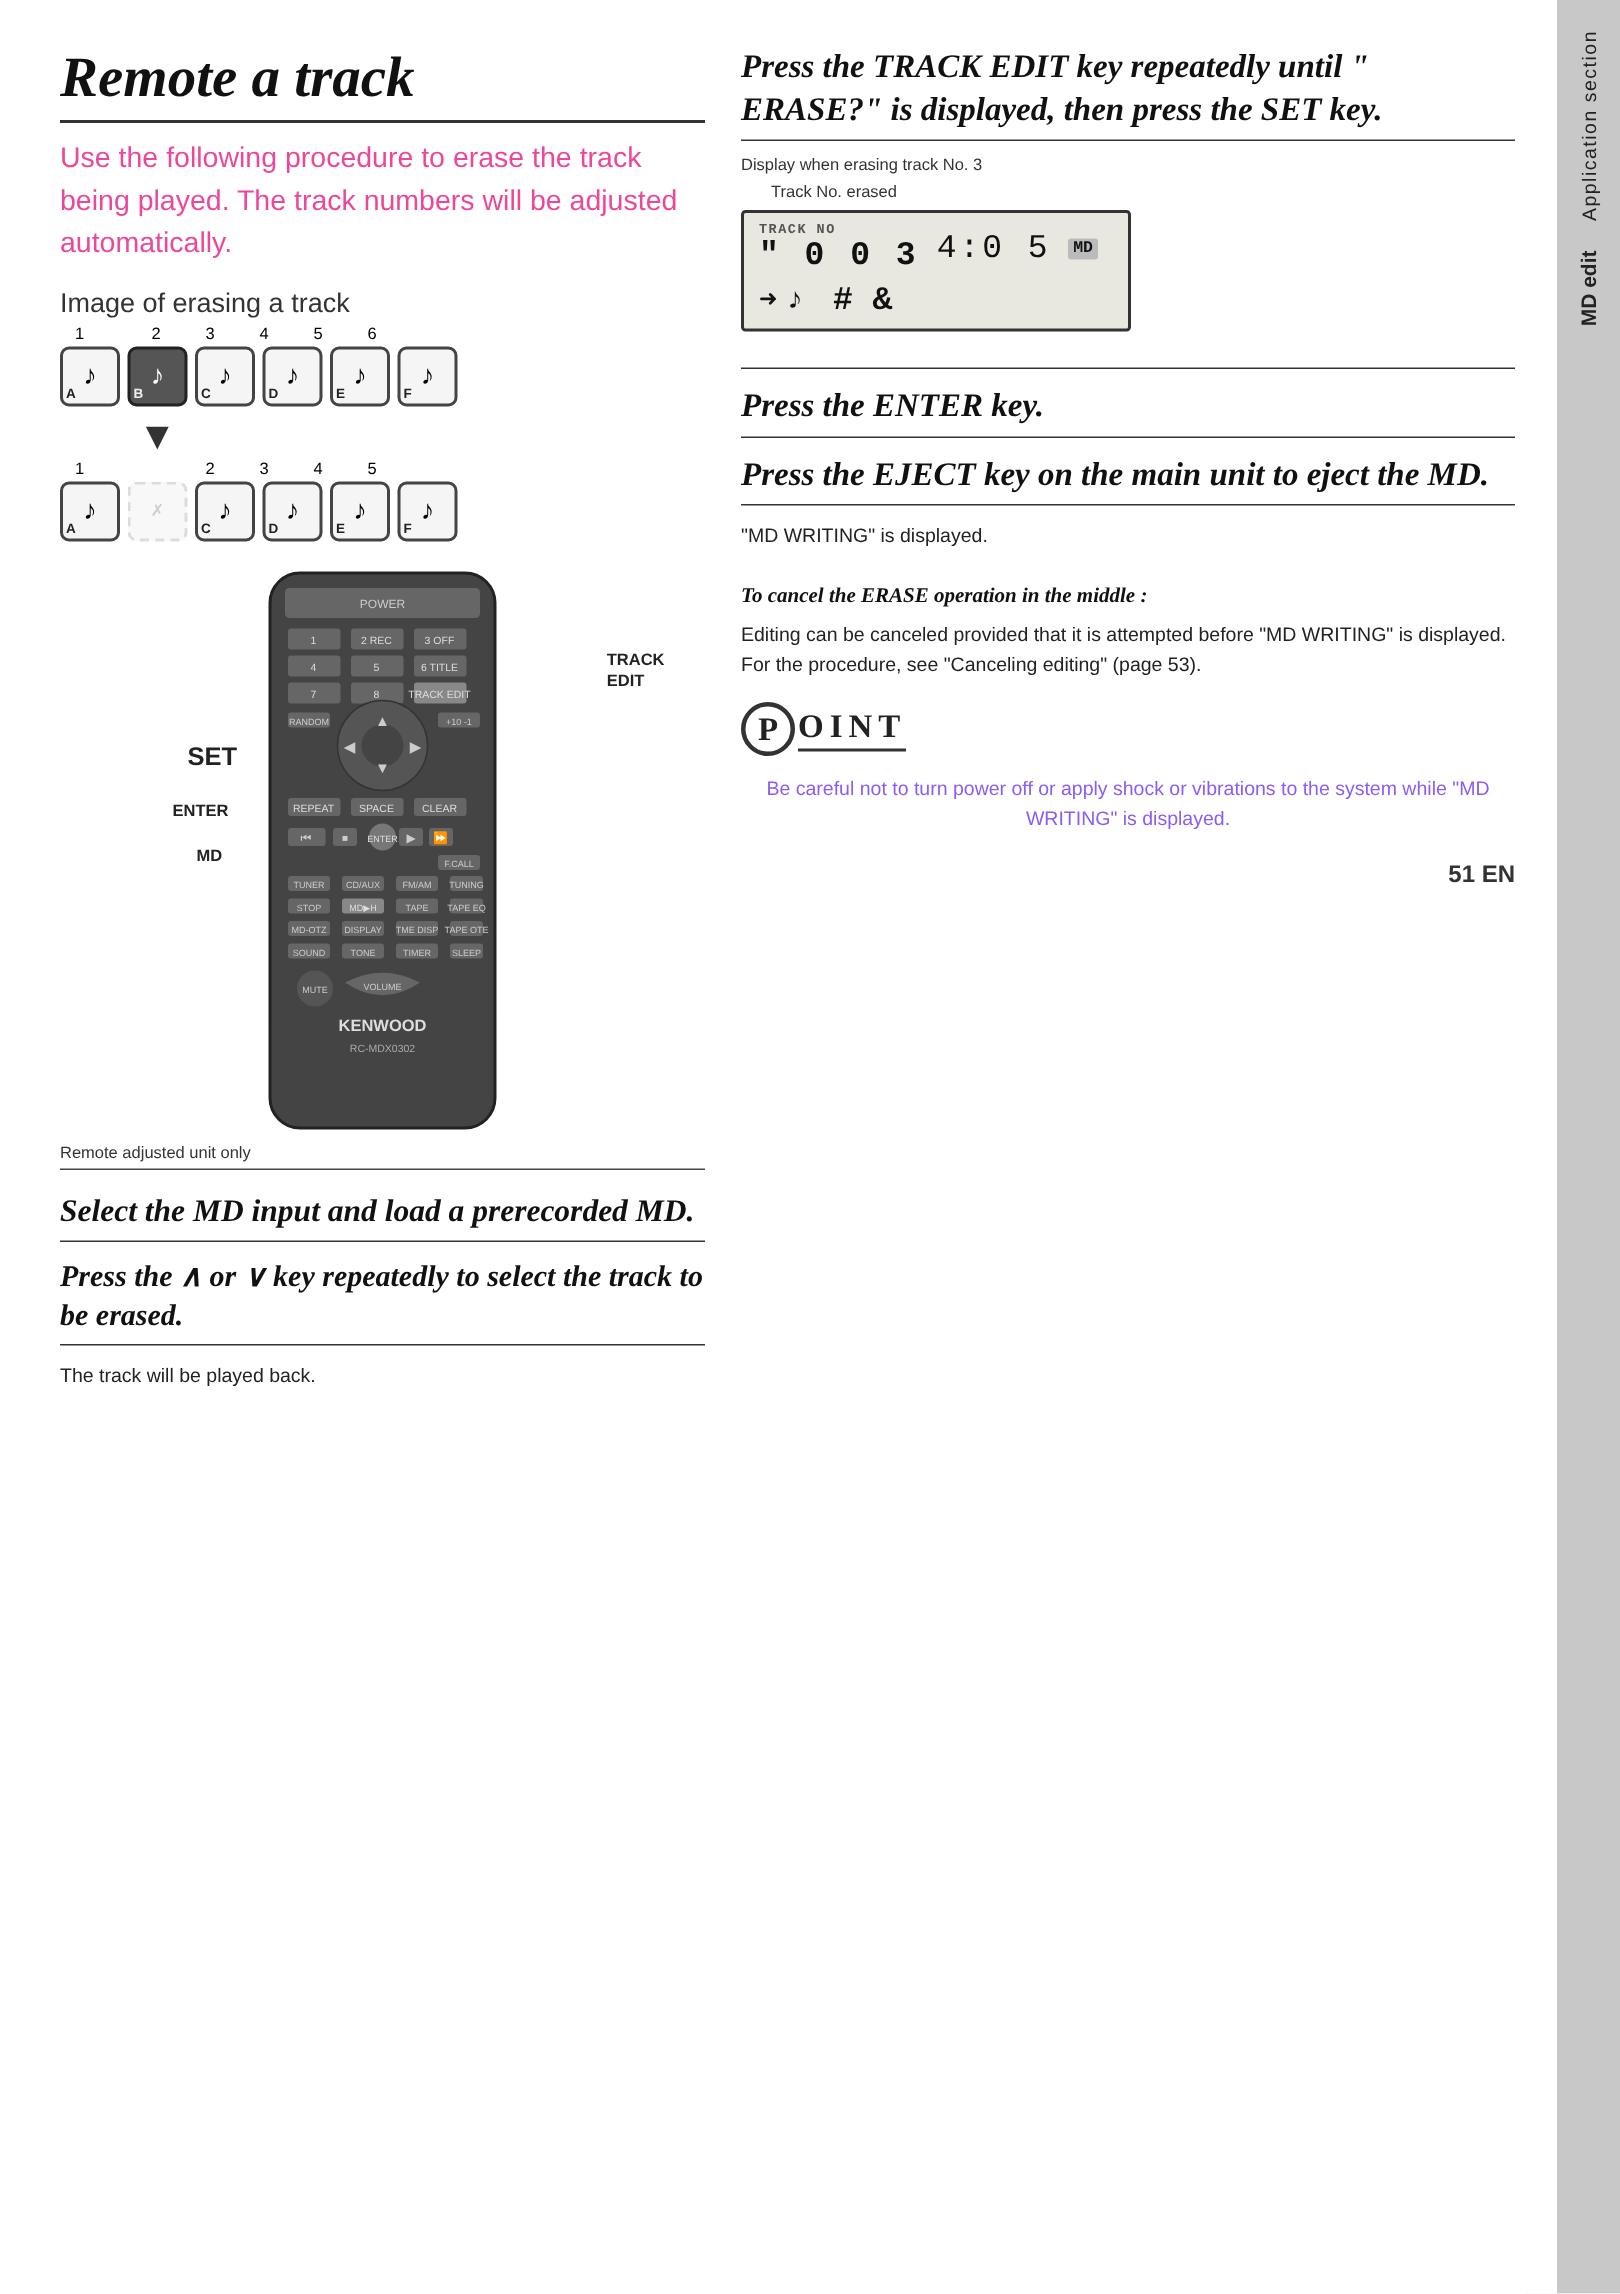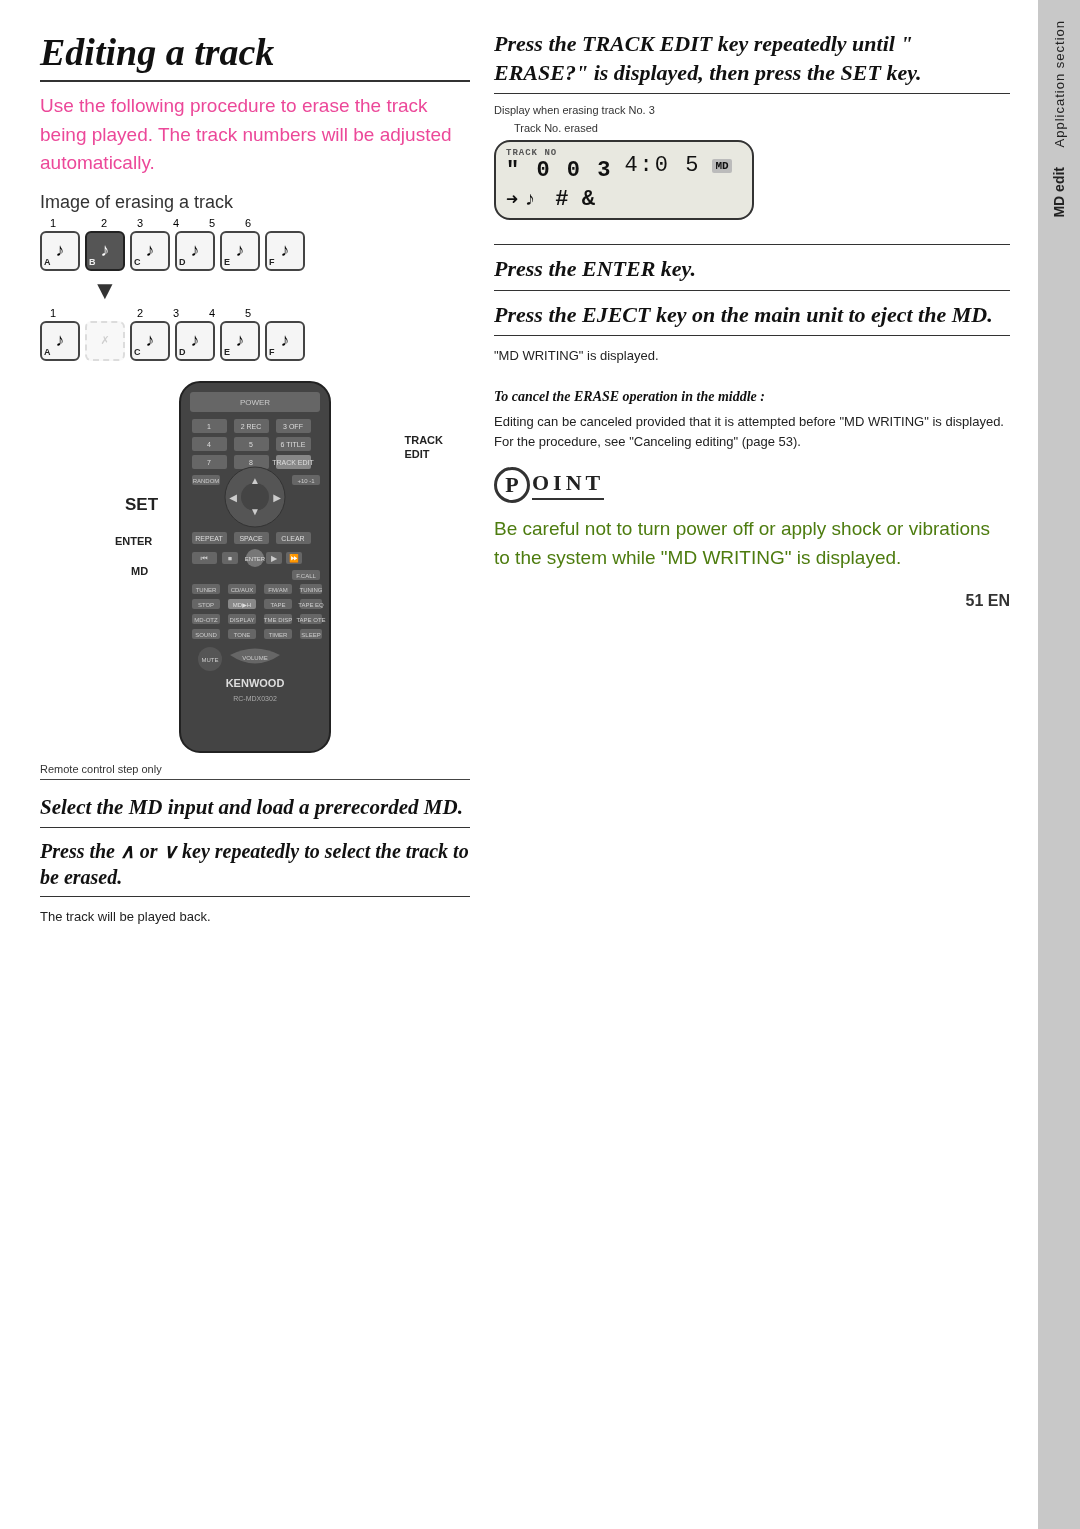--- a/index.html
+++ b/index.html
@@ -115,21 +115,21 @@
     }
     .step-text {
       font-size: 13px;
       color: #222;
       line-height: 1.5;
       margin-bottom: 6px;
     }
     .display-box {
       border: 2px solid #333;
       background: #e8e8e0;
-      border-radius: 16px;
+      border-radius: 3px;
       padding: 6px 10px;
       font-family: 'Courier New', monospace;
       font-size: 18px;
       font-weight: bold;
       color: #111;
       display: inline-block;
       margin-bottom: 8px;
       min-width: 260px;
     }
     .display-label-above {
@@ -168,24 +168,25 @@
       font-size: 22px;
       font-weight: bold;
       font-family: 'Times New Roman', serif;
       letter-spacing: 4px;
       color: #222;
       border-bottom: 2px solid #333;
       padding-bottom: 2px;
       margin-left: 2px;
     }
     .point-text {
-      font-size: 19px;
-      color: #4d7c0f;
+      font-size: 13px;
+      color: #8b5cf6;
       line-height: 1.5;
       margin-top: 6px;
+      text-align: center;
     }
     .select-step {
       margin-top: 14px;
     }
     .select-step-heading {
       font-family: 'Times New Roman', serif;
       font-style: italic;
       font-size: 21px;
       font-weight: bold;
       color: #111;
@@ -264,21 +265,21 @@
     }
   </style>
 </head>
 <body>
 
 <div class="page-wrapper">
   <div class="main-content">
     <div class="two-col">
 
       <div class="left-col">
-        <h1 class="page-title">Editing a track</h1>
+        <h1 class="page-title">Remote a track</h1>
 
         <p class="intro-text">Use the following procedure to erase the track being played. The track numbers will be adjusted automatically.</p>
 
         <div class="track-diagram">
           <div class="image-label">Image of erasing a track</div>
 
           <div style="display:flex; gap:0; margin-left:10px; margin-bottom:2px;">
             <span style="width:36px; font-size:11px;">1</span>
             <span style="width:36px; font-size:11px; text-align:center;">2</span>
             <span style="width:36px; font-size:11px; text-align:center;">3</span>
@@ -473,21 +474,21 @@
             <circle cx="40" cy="282" r="12" fill="#555"></circle>
             <text x="40" y="285" text-anchor="middle" font-size="6" fill="#ccc">MUTE</text>
             <path d="M60 278 Q85 265 110 278 Q85 295 60 278 Z" fill="#666"></path>
             <text x="85" y="283" text-anchor="middle" font-size="6" fill="#ccc">VOLUME</text>
 
             <text x="85" y="310" text-anchor="middle" font-size="11" font-weight="bold" fill="#ddd">KENWOOD</text>
             <text x="85" y="324" text-anchor="middle" font-size="7" fill="#aaa">RC-MDX0302</text>
           </svg>
         </div>
 
-        <div class="remote-caption">Remote control step only</div>
+        <div class="remote-caption">Remote adjusted unit only</div>
 
         <hr class="horizontal-line">
 
         <div class="select-step">
           <div class="select-step-heading">Select the MD input and load a prerecorded MD.</div>
           <hr class="step-separator">
           <div class="step-heading-italic smaller">Press the  ∧  or  ∨  key repeatedly to select the track to be erased.</div>
           <hr class="step-separator">
           <div class="step-text">The track will be played back.</div>
         </div>

